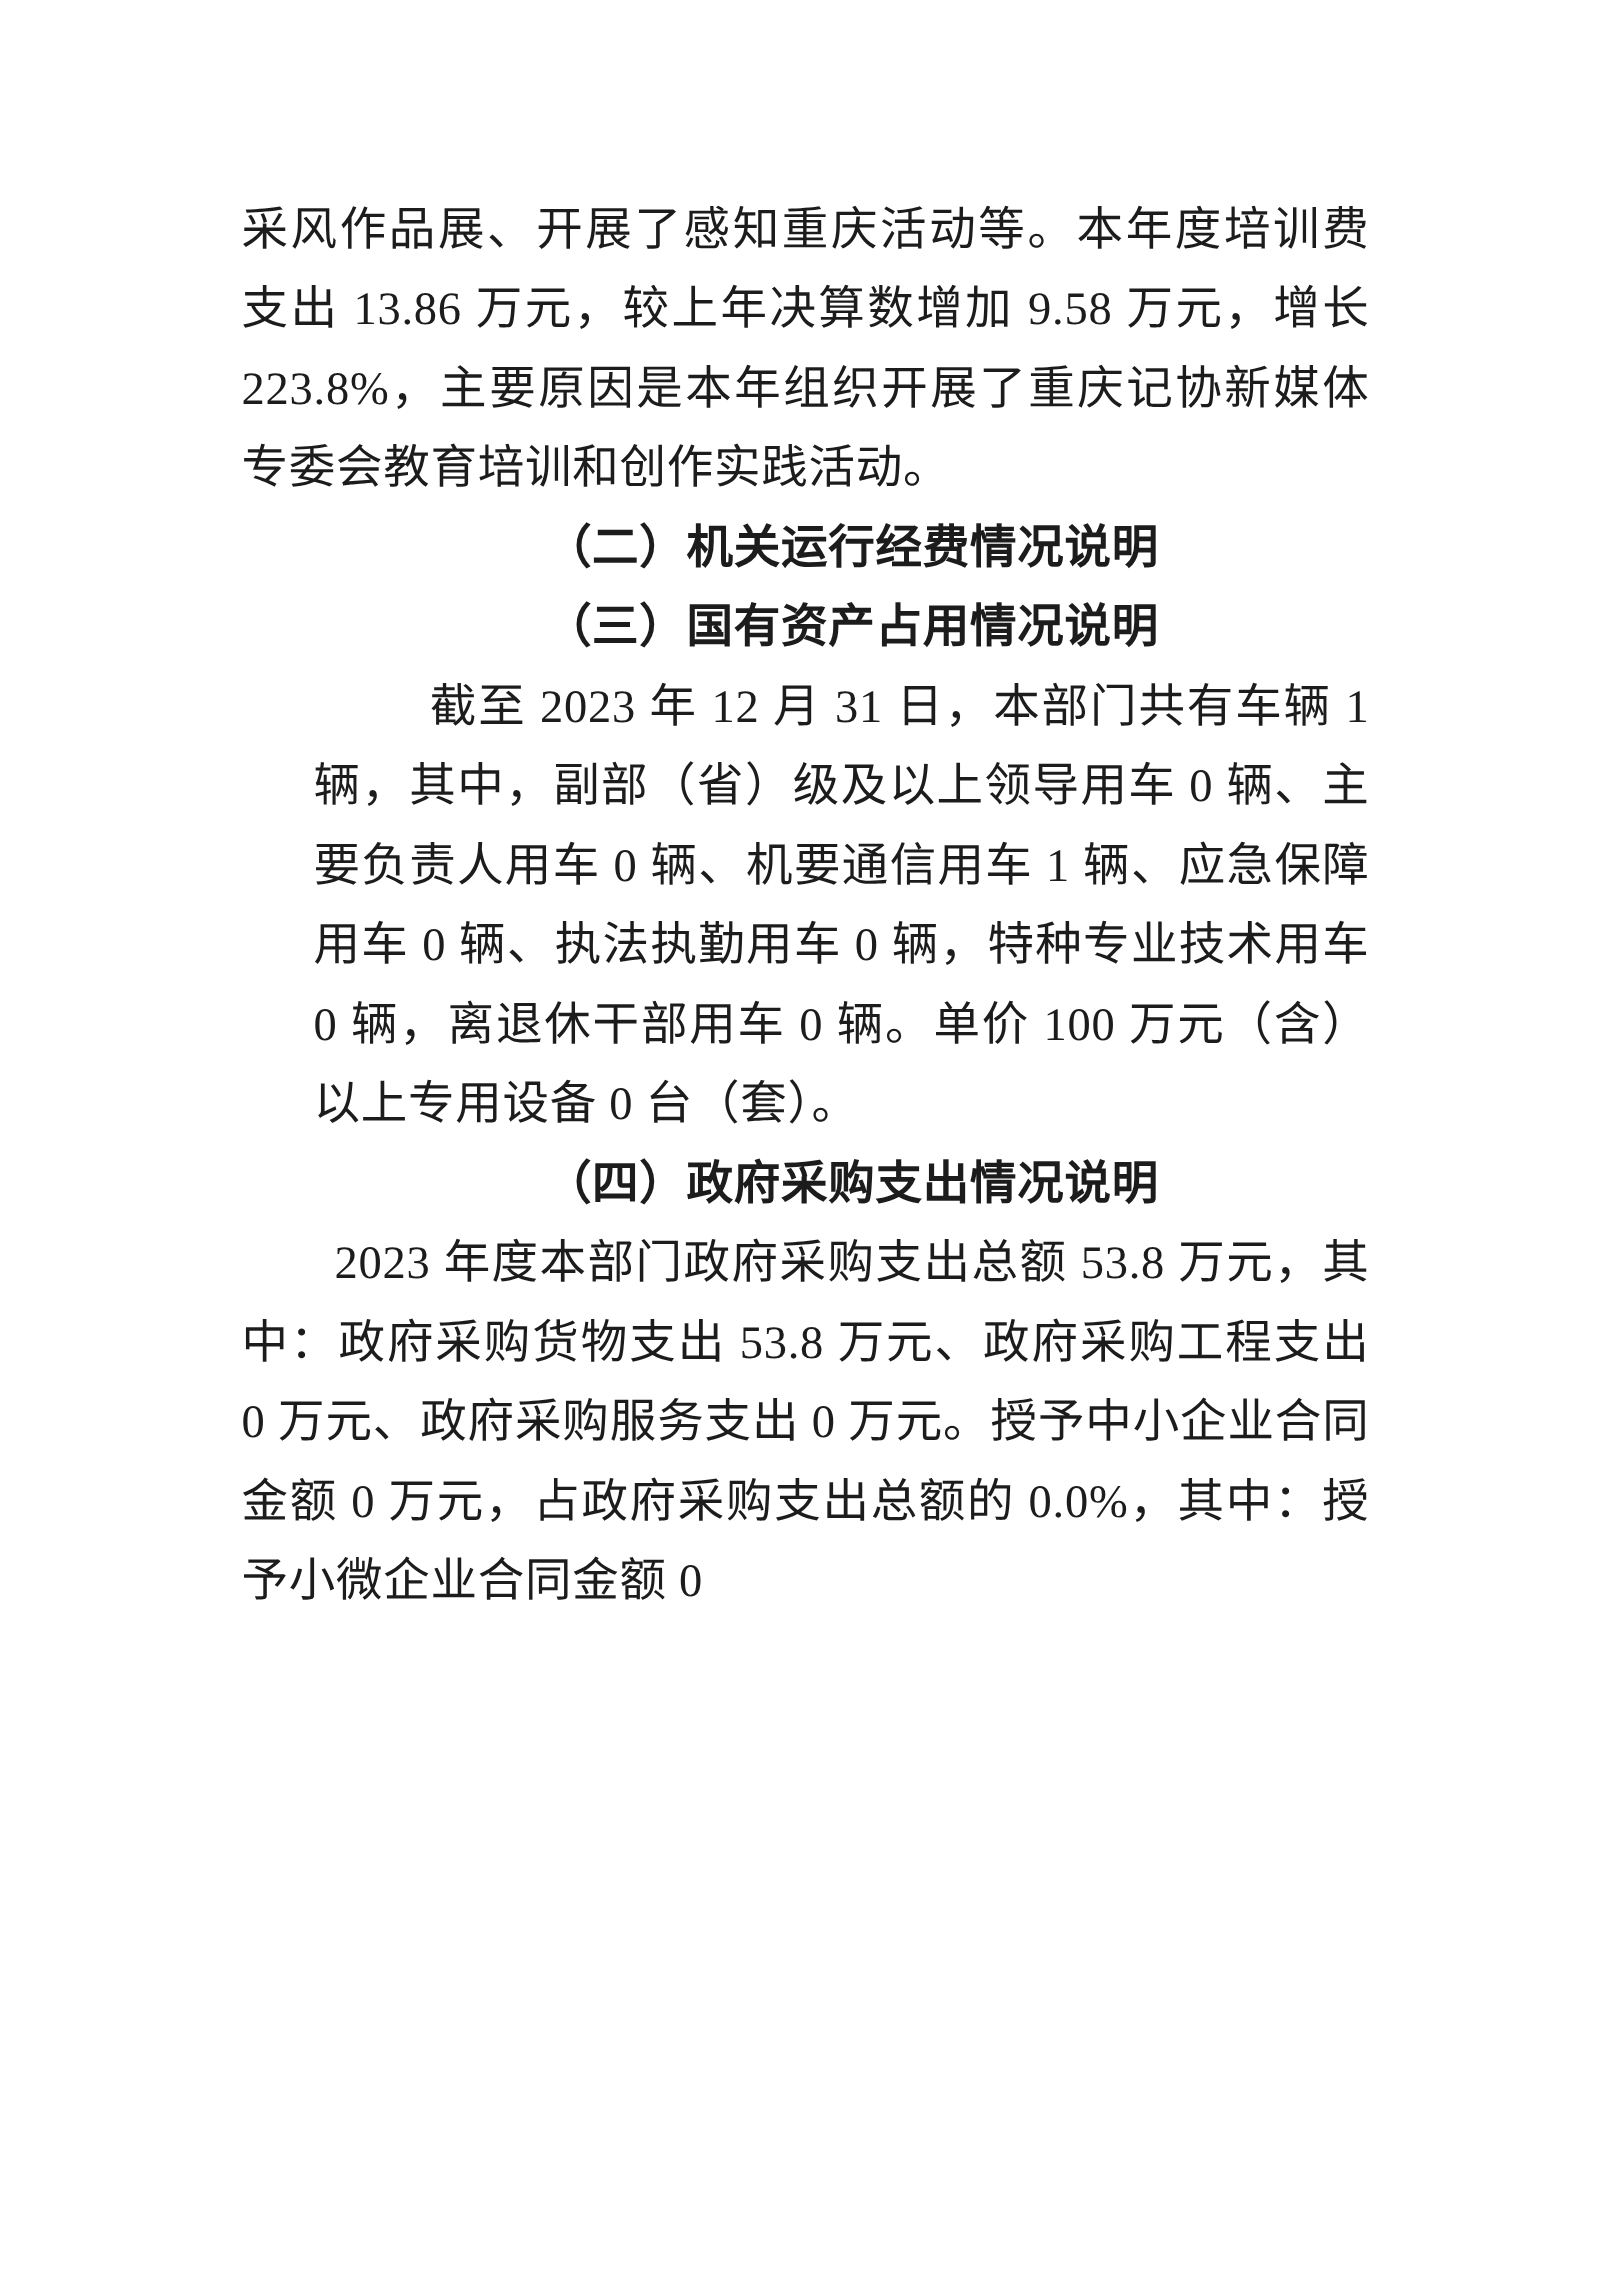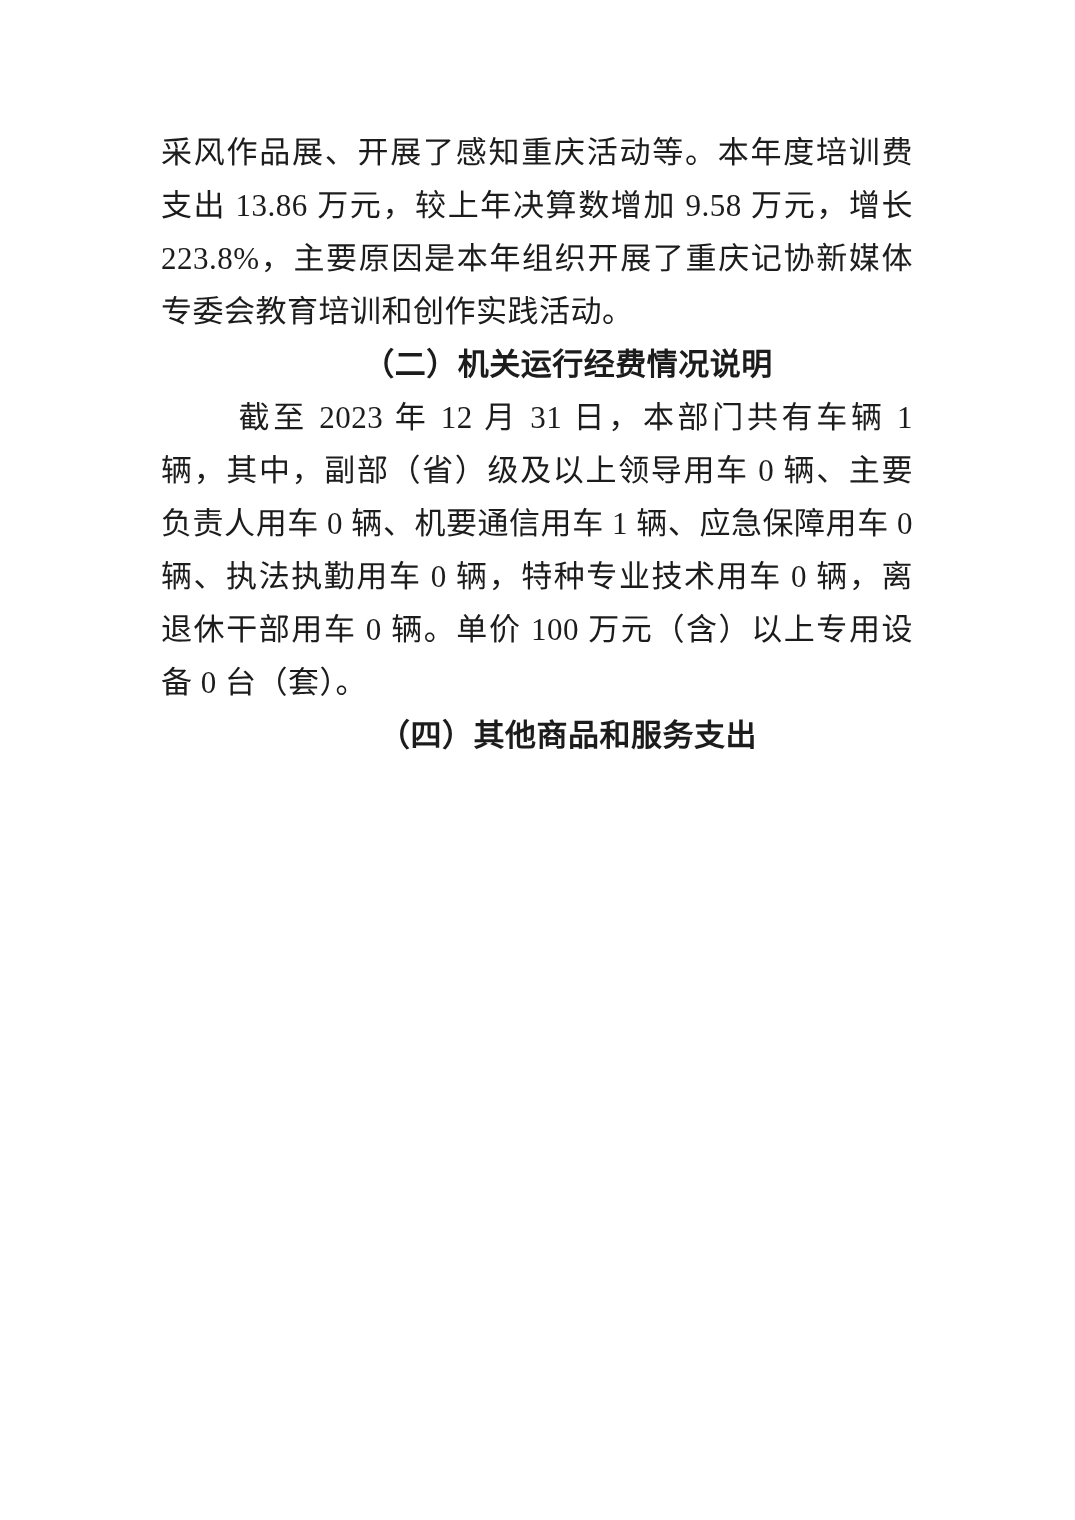--- a/index.html
+++ b/index.html
@@ -34,20 +34,21 @@
   }
   .para {
     text-indent: 2em;
     font-weight: normal;
   }
   .para.no-indent {
     text-indent: 0;
   }
   .para.indent-extra {
     text-indent: 2.5em;
+    margin-left: 48px;
   }
   .heading {
     font-weight: bold;
     text-indent: 2em;
     text-align: center;
   }
   .page-footer {
     position: absolute;
     left: 0;
     right: 0;
@@ -61,19 +62,21 @@
     font-family: "Liberation Serif", "DejaVu Serif", serif;
   }
 </style>
 </head>
 <body>
 
 <div class="page">
   <main class="content">
     <p class="para no-indent">采风作品展、开展了感知重庆活动等。本年度培训费支出 13.86 万元，较上年决算数增加 9.58 万元，增长 223.8%，主要原因是本年组织开展了重庆记协新媒体专委会教育培训和创作实践活动。</p>
     <h2 class="heading">（二）机关运行经费情况说明</h2>
+    <h2 class="heading">（三）国有资产占用情况说明</h2>
     <p class="para indent-extra">截至 2023 年 12 月 31 日，本部门共有车辆 1 辆，其中，副部（省）级及以上领导用车 0 辆、主要负责人用车 0 辆、机要通信用车 1 辆、应急保障用车 0 辆、执法执勤用车 0 辆，特种专业技术用车 0 辆，离退休干部用车 0 辆。单价 100 万元（含）以上专用设备 0 台（套）。</p>
-    <h2 class="heading">（四）其他商品和服务支出</h2>
+    <h2 class="heading">（四）政府采购支出情况说明</h2>
+    <p class="para">2023 年度本部门政府采购支出总额 53.8 万元，其中：政府采购货物支出 53.8 万元、政府采购工程支出 0 万元、政府采购服务支出 0 万元。授予中小企业合同金额 0 万元，占政府采购支出总额的 0.0%，其中：授予小微企业合同金额 0</p>
   </main>
   <footer class="page-footer">
     <span class="page-number">- 9 -</span>
   </footer>
 </div>
 
 </body></html>

